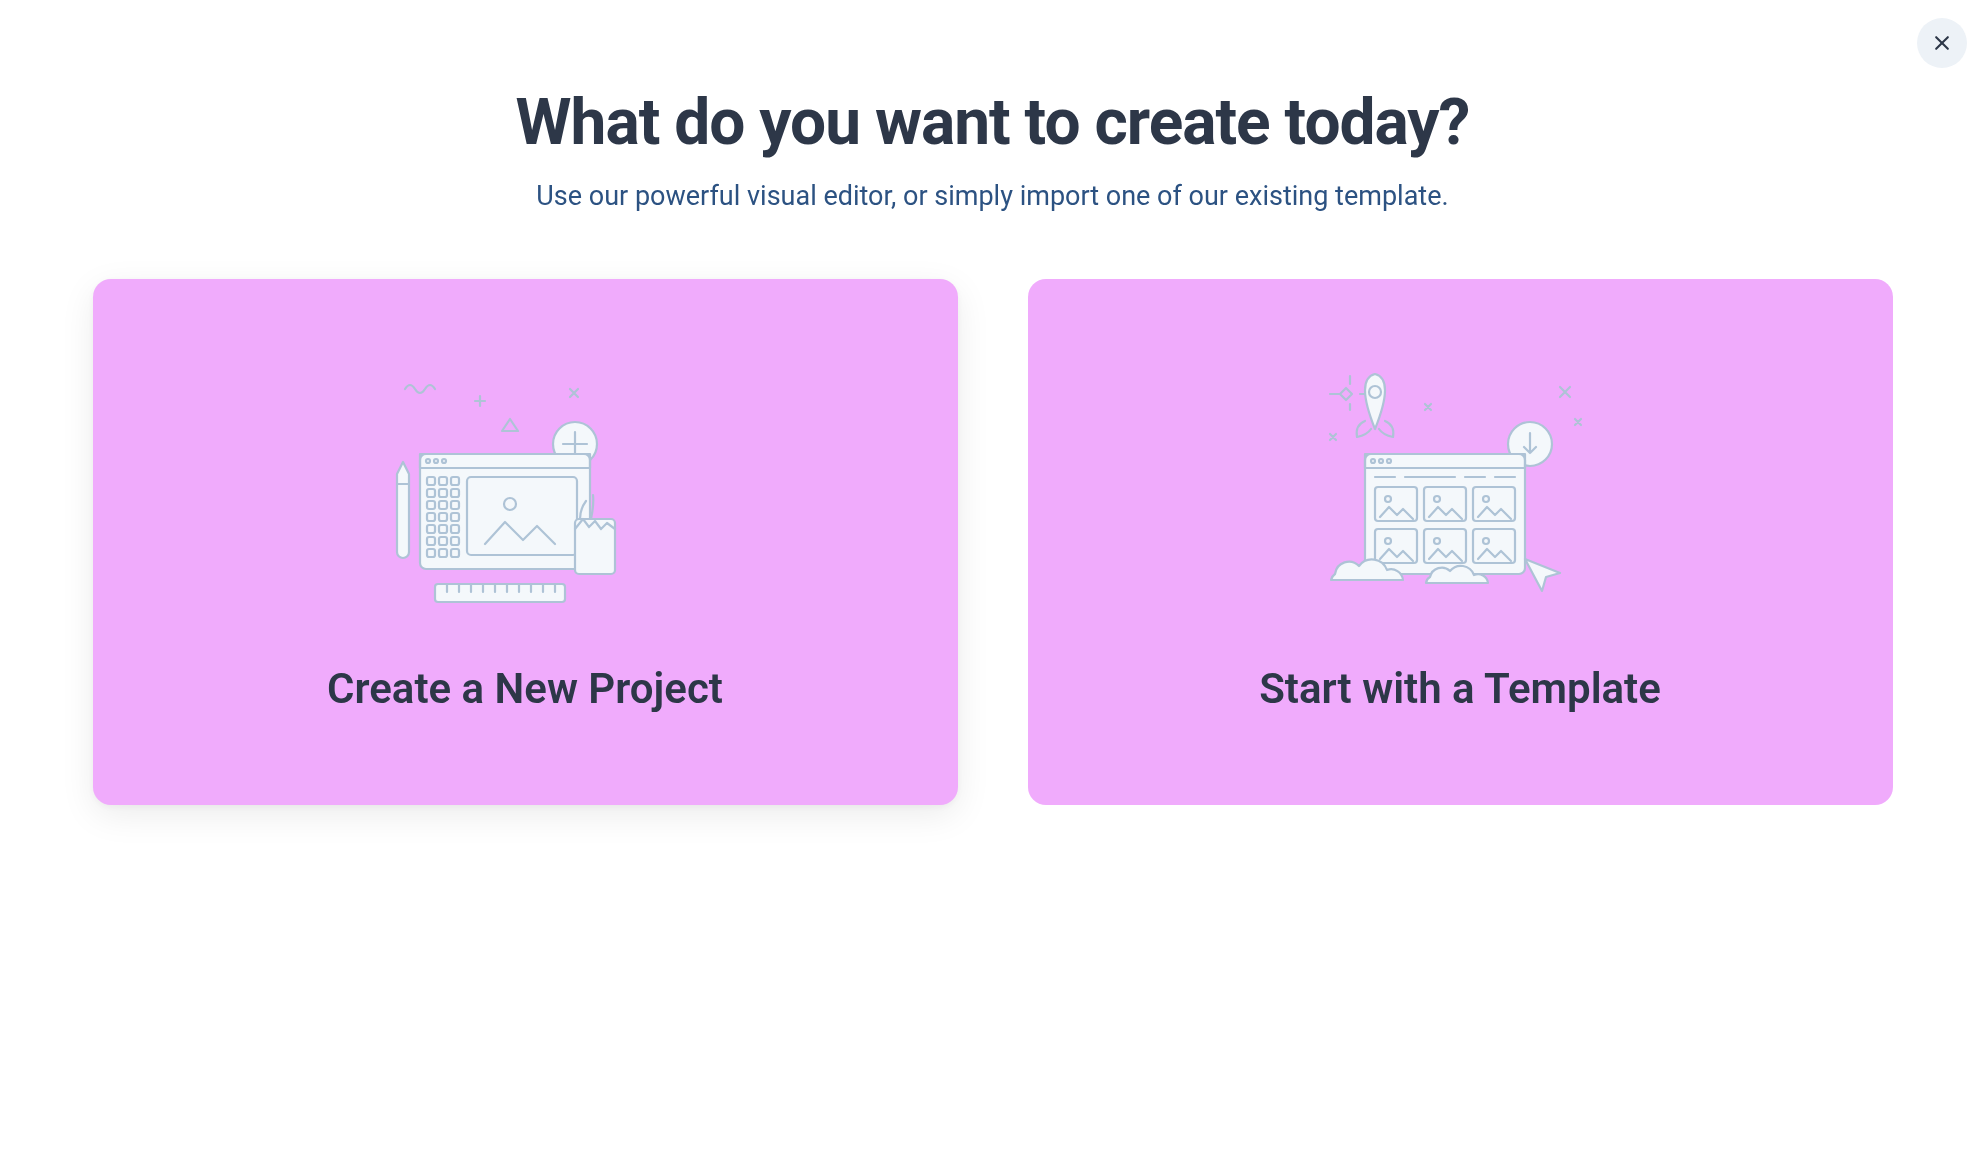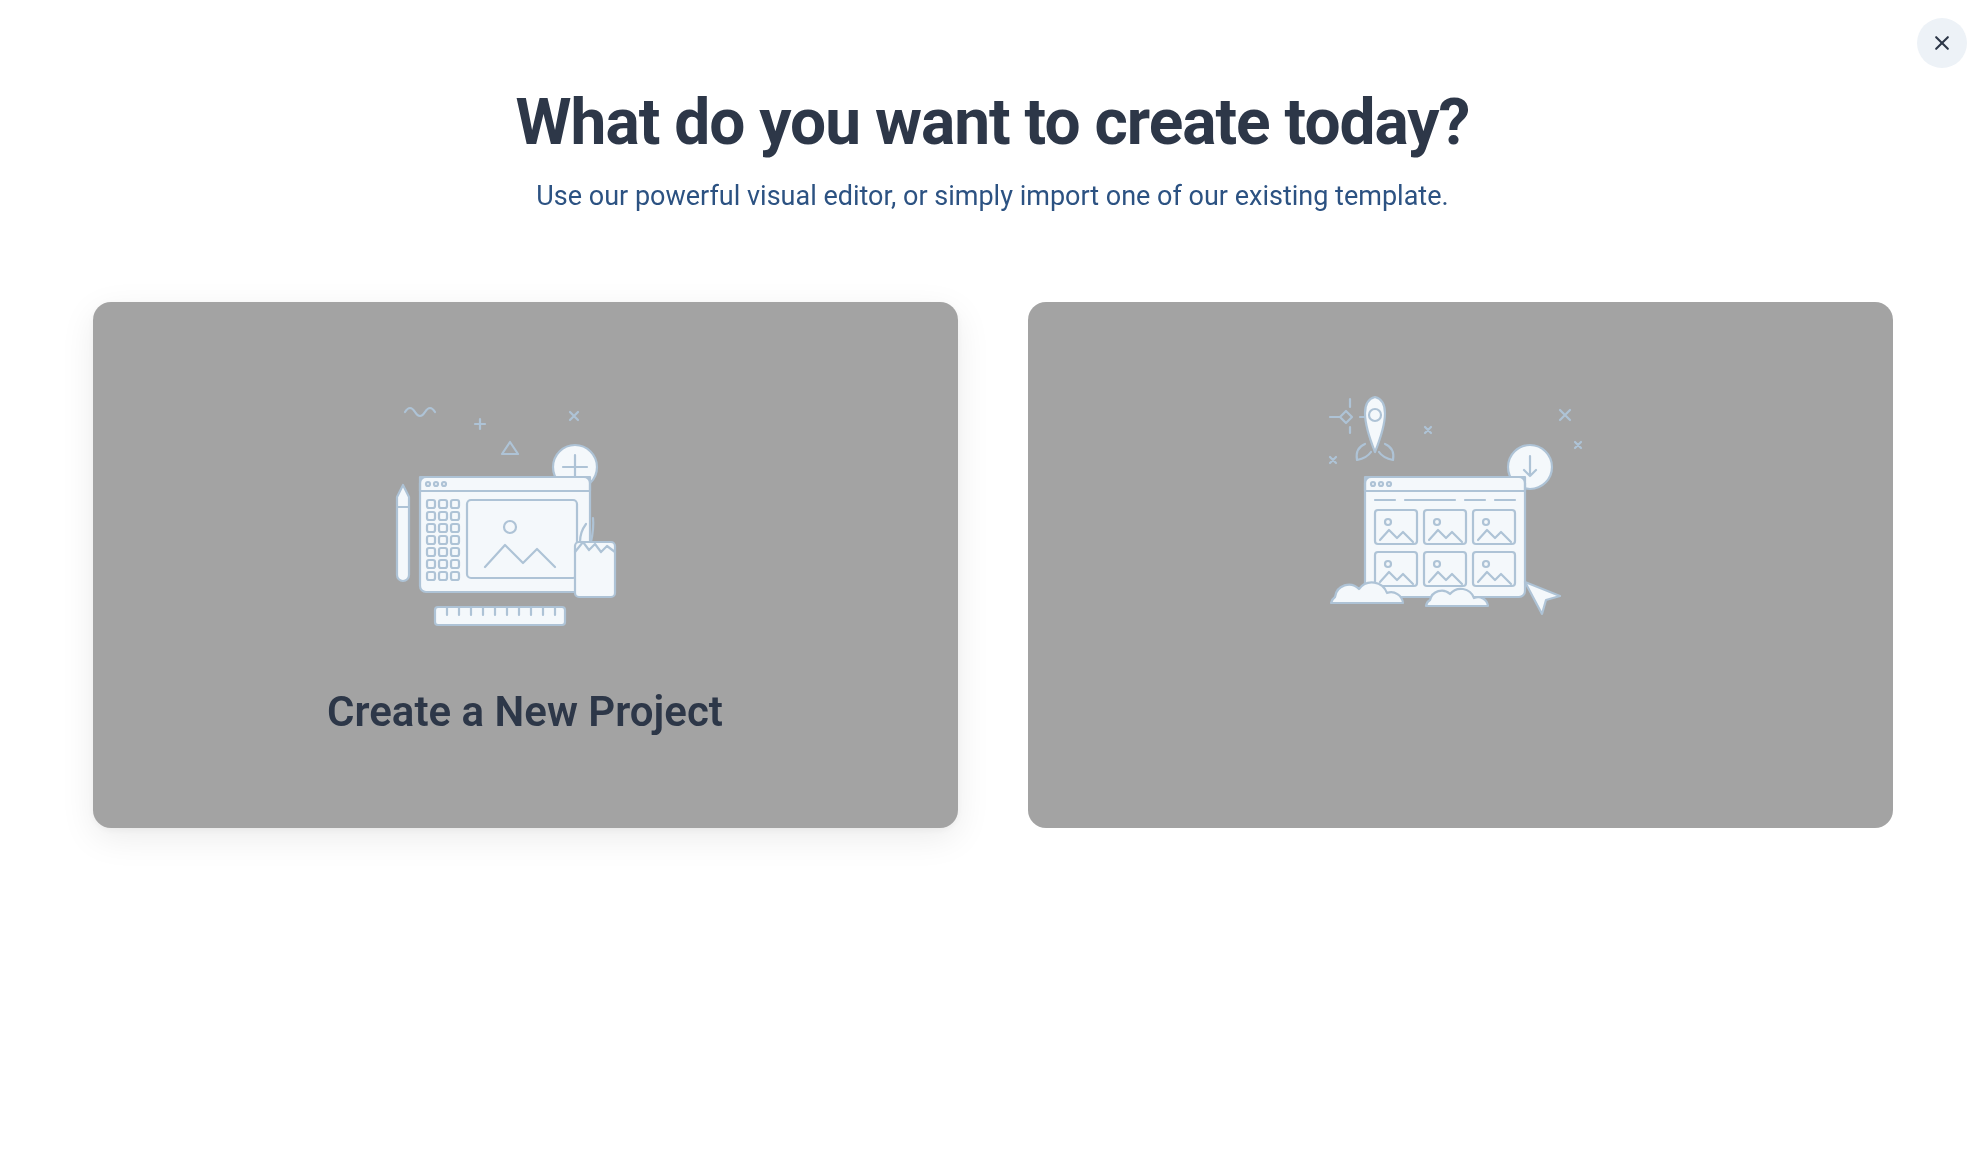--- a/index.html
+++ b/index.html
@@ -35,35 +35,35 @@
   .page-title {
     font-size: 64px;
     font-weight: 700;
     color: #2d3748;
     letter-spacing: -1px;
     margin-bottom: 20px;
   }
   .page-subtitle {
     font-size: 27px;
     color: #2c5282;
-    margin-bottom: 90px;
+    margin-bottom: 67px;
   }
   .cards {
     display: flex;
     gap: 70px;
     justify-content: center;
   }
   .card {
     width: 865px;
     border-radius: 18px;
     padding: 60px 60px 70px 60px;
     text-align: center;
     cursor: pointer;
     transition: box-shadow .2s;
-    background: #a3a3a3;
+    background: #f0abfc;
   }
   .card.selected {
     box-shadow: 0 10px 35px rgba(0,0,0,0.08), 0 2px 6px rgba(0,0,0,0.04);
   }
   .illustration {
     height: 300px;
     display: flex;
     align-items: center;
     justify-content: center;
     margin-bottom: 25px;
@@ -215,17 +215,18 @@
             <circle cx="176" cy="182" r="3"></circle>
               <path d="M168 200 l9 -10 l8 8 l6 -6 l10 10"></path>
           </g>
 
           <path d="M25 215 a14 14 0 0 1 24 -8 a16 16 0 0 1 28 4 a12 12 0 0 1 16 10 h-72 a10 10 0 0 1 4 -6 z" class="fill"></path>
           <path d="M120 218 a12 12 0 0 1 20 -6 a14 14 0 0 1 24 4 a10 10 0 0 1 14 8 h-62 a8 8 0 0 1 4 -6 z" class="fill"></path>
 
           <path d="M215 200 l35 14 l-14 4 l-4 14 z" class="fill"></path>
         </svg>
       </div>
+      <h2 class="card-title">Start with a Template</h2>
     </div>
 
   </div>
 
 </div>
 
 </body></html>

